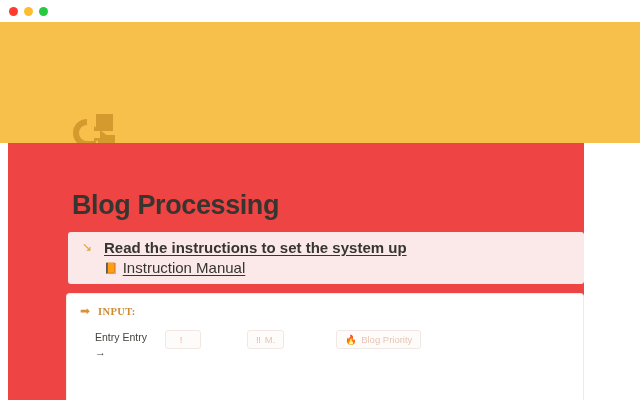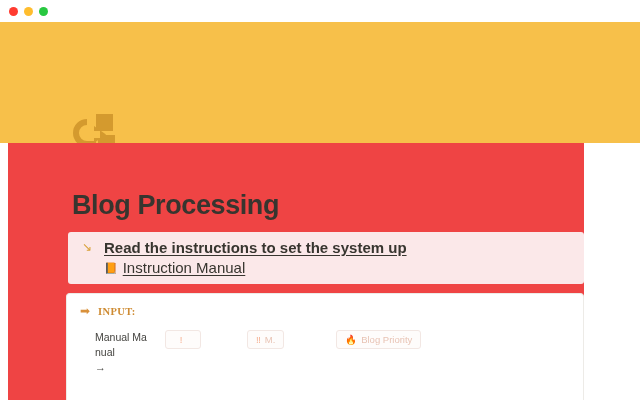--- a/index.html
+++ b/index.html
@@ -176,21 +176,21 @@
   <div id="input-card">
 
     <div id="input-header">
       <span id="input-arrow-icon">➡</span>
       <span id="input-label">INPUT:</span>
     </div>
 
     <div id="chips-row">
 
       <div id="manual-entry-cell">
-        <span>Manual Manual</span>
+        <span>Entry Entry</span>
         <span id="manual-entry-arrow">→</span>
       </div>
 
       <div class="chip" id="chip-slot-1">
         <span class="chip-icon">!</span>
         <span></span>
       </div>
 
       <div class="chip" id="chip-slot-2">
         <span class="chip-icon">‼</span>

